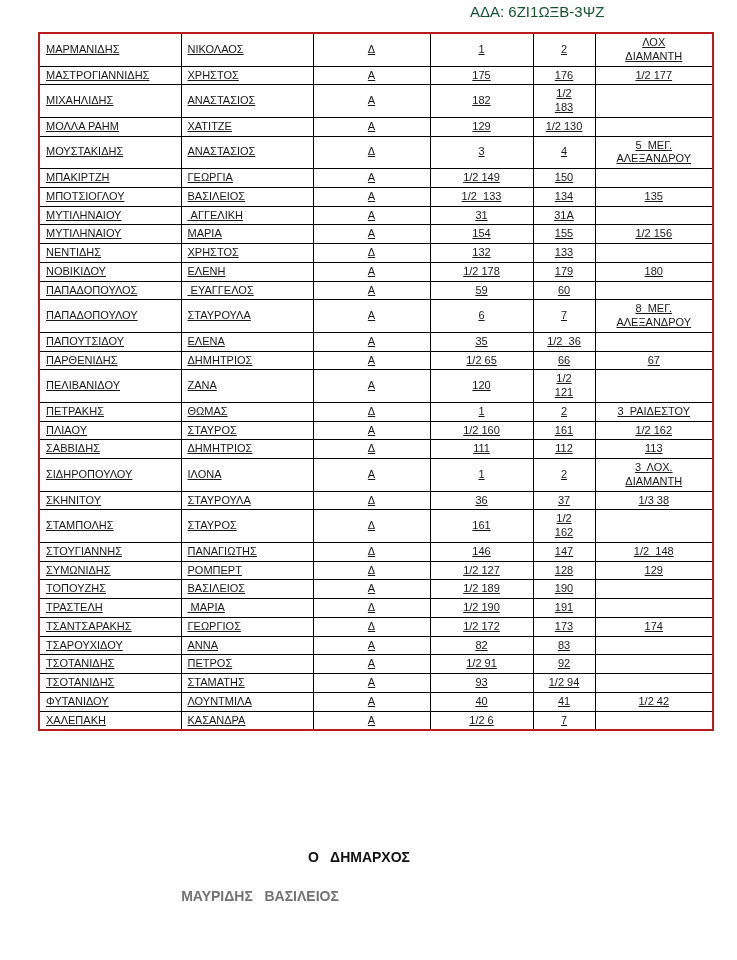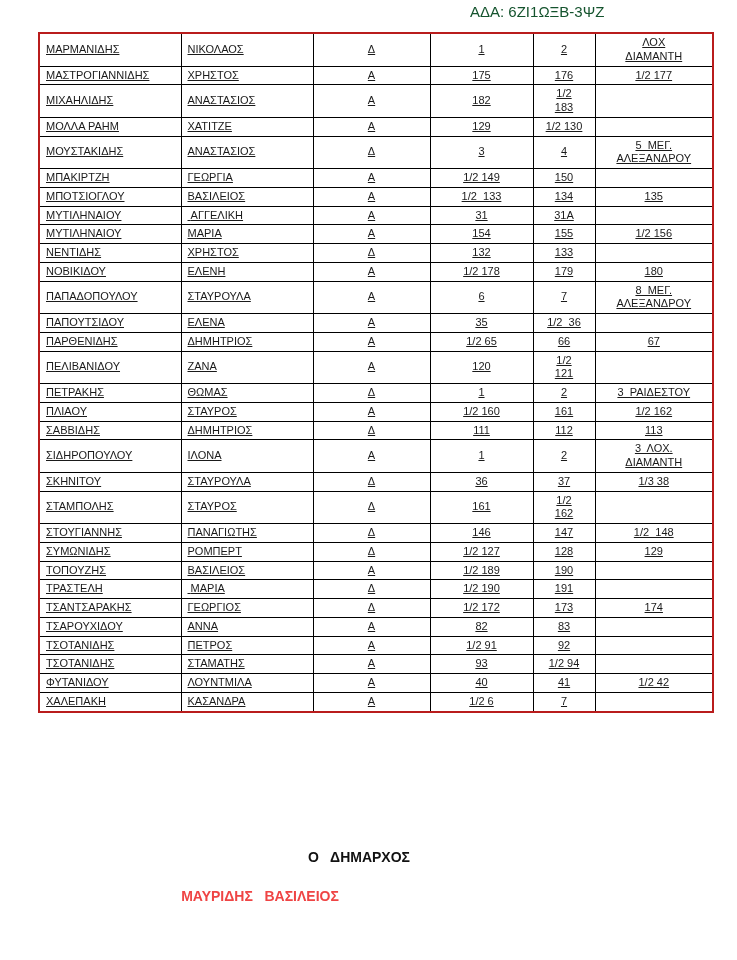--- a/index.html
+++ b/index.html
@@ -62,21 +62,21 @@
     white-space: pre;
   }
   .sig-name {
     position: absolute;
     left: 110px;
     top: 888px;
     width: 300px;
     text-align: center;
     font-size: 14px;
     font-weight: bold;
-    color: #ef4444;
+    color: #737373;
     white-space: pre;
   }
 </style>
 </head>
 <body>
 
 <div class="page">
 
   <div class="ada">ΑΔΑ: 6ΖΙ1ΩΞΒ-3ΨΖ</div>
 
@@ -175,20 +175,28 @@
         </tr>
         <tr>
           <td class="al">ΝΟΒΙΚΙΔΟΥ</td>
           <td class="al">ΕΛΕΝΗ</td>
           <td class="ac">Α</td>
           <td class="ac">1/2 178</td>
           <td class="ac">179</td>
           <td class="ac">180</td>
         </tr>
         <tr>
+          <td class="al">ΠΑΠΑΔΟΠΟΥΛΟΣ</td>
+          <td class="al"> ΕΥΑΓΓΕΛΟΣ</td>
+          <td class="ac">Α</td>
+          <td class="ac">59</td>
+          <td class="ac">60</td>
+          <td class="ac"></td>
+        </tr>
+        <tr>
           <td class="al">ΠΑΠΑΔΟΠΟΥΛΟΥ</td>
           <td class="al">ΣΤΑΥΡΟΥΛΑ</td>
           <td class="ac">Α</td>
           <td class="ac">6</td>
           <td class="ac">7</td>
           <td class="ac">8  ΜΕΓ.
 ΑΛΕΞΑΝΔΡΟΥ</td>
         </tr>
         <tr>
           <td class="al">ΠΑΠΟΥΤΣΙΔΟΥ</td>

